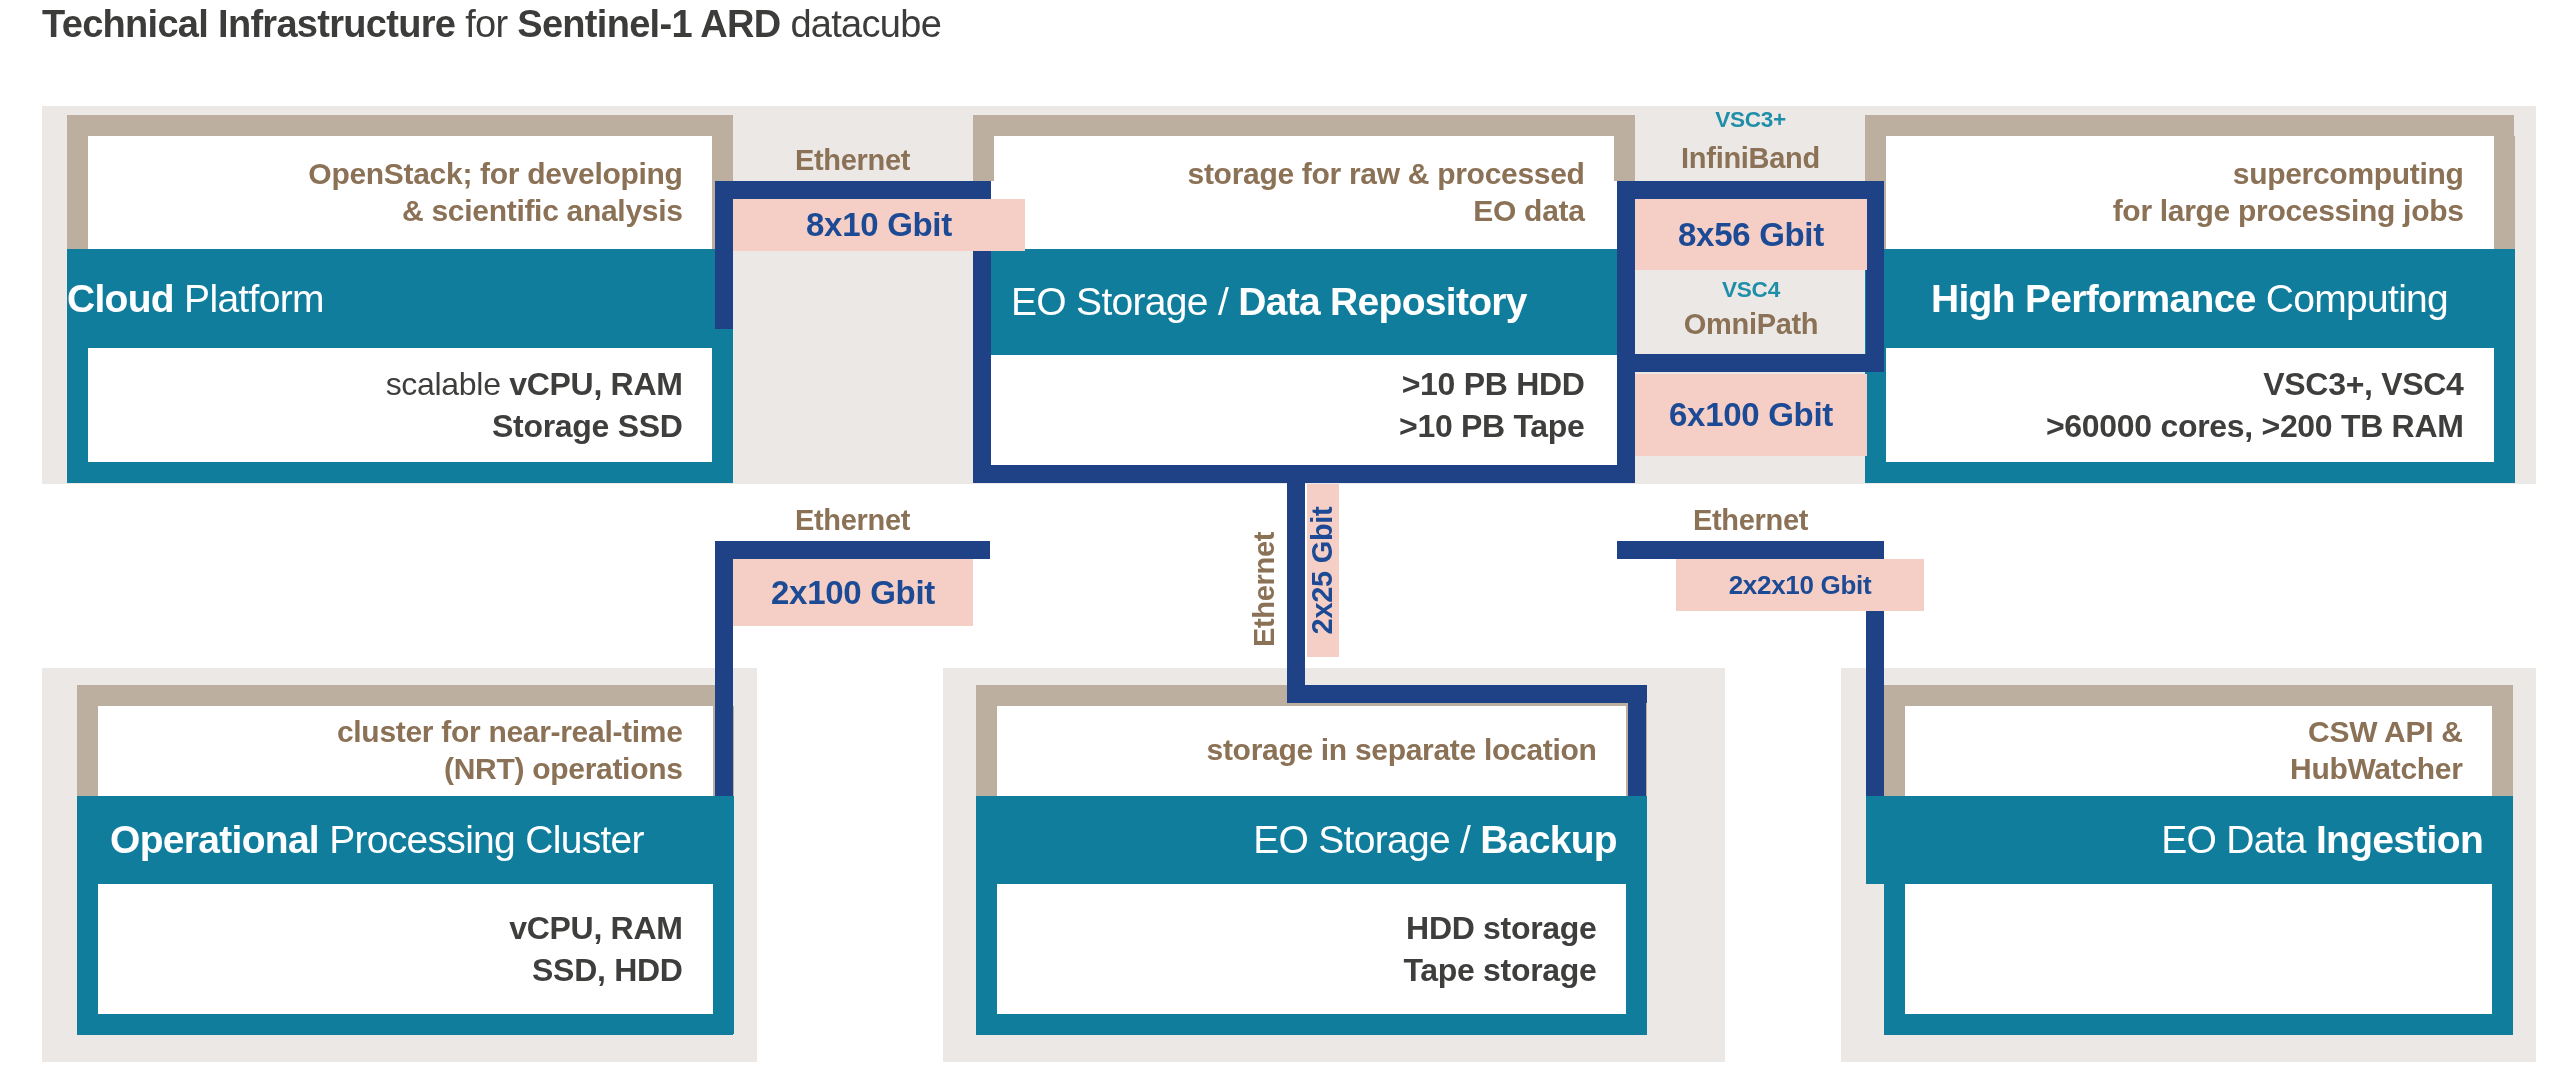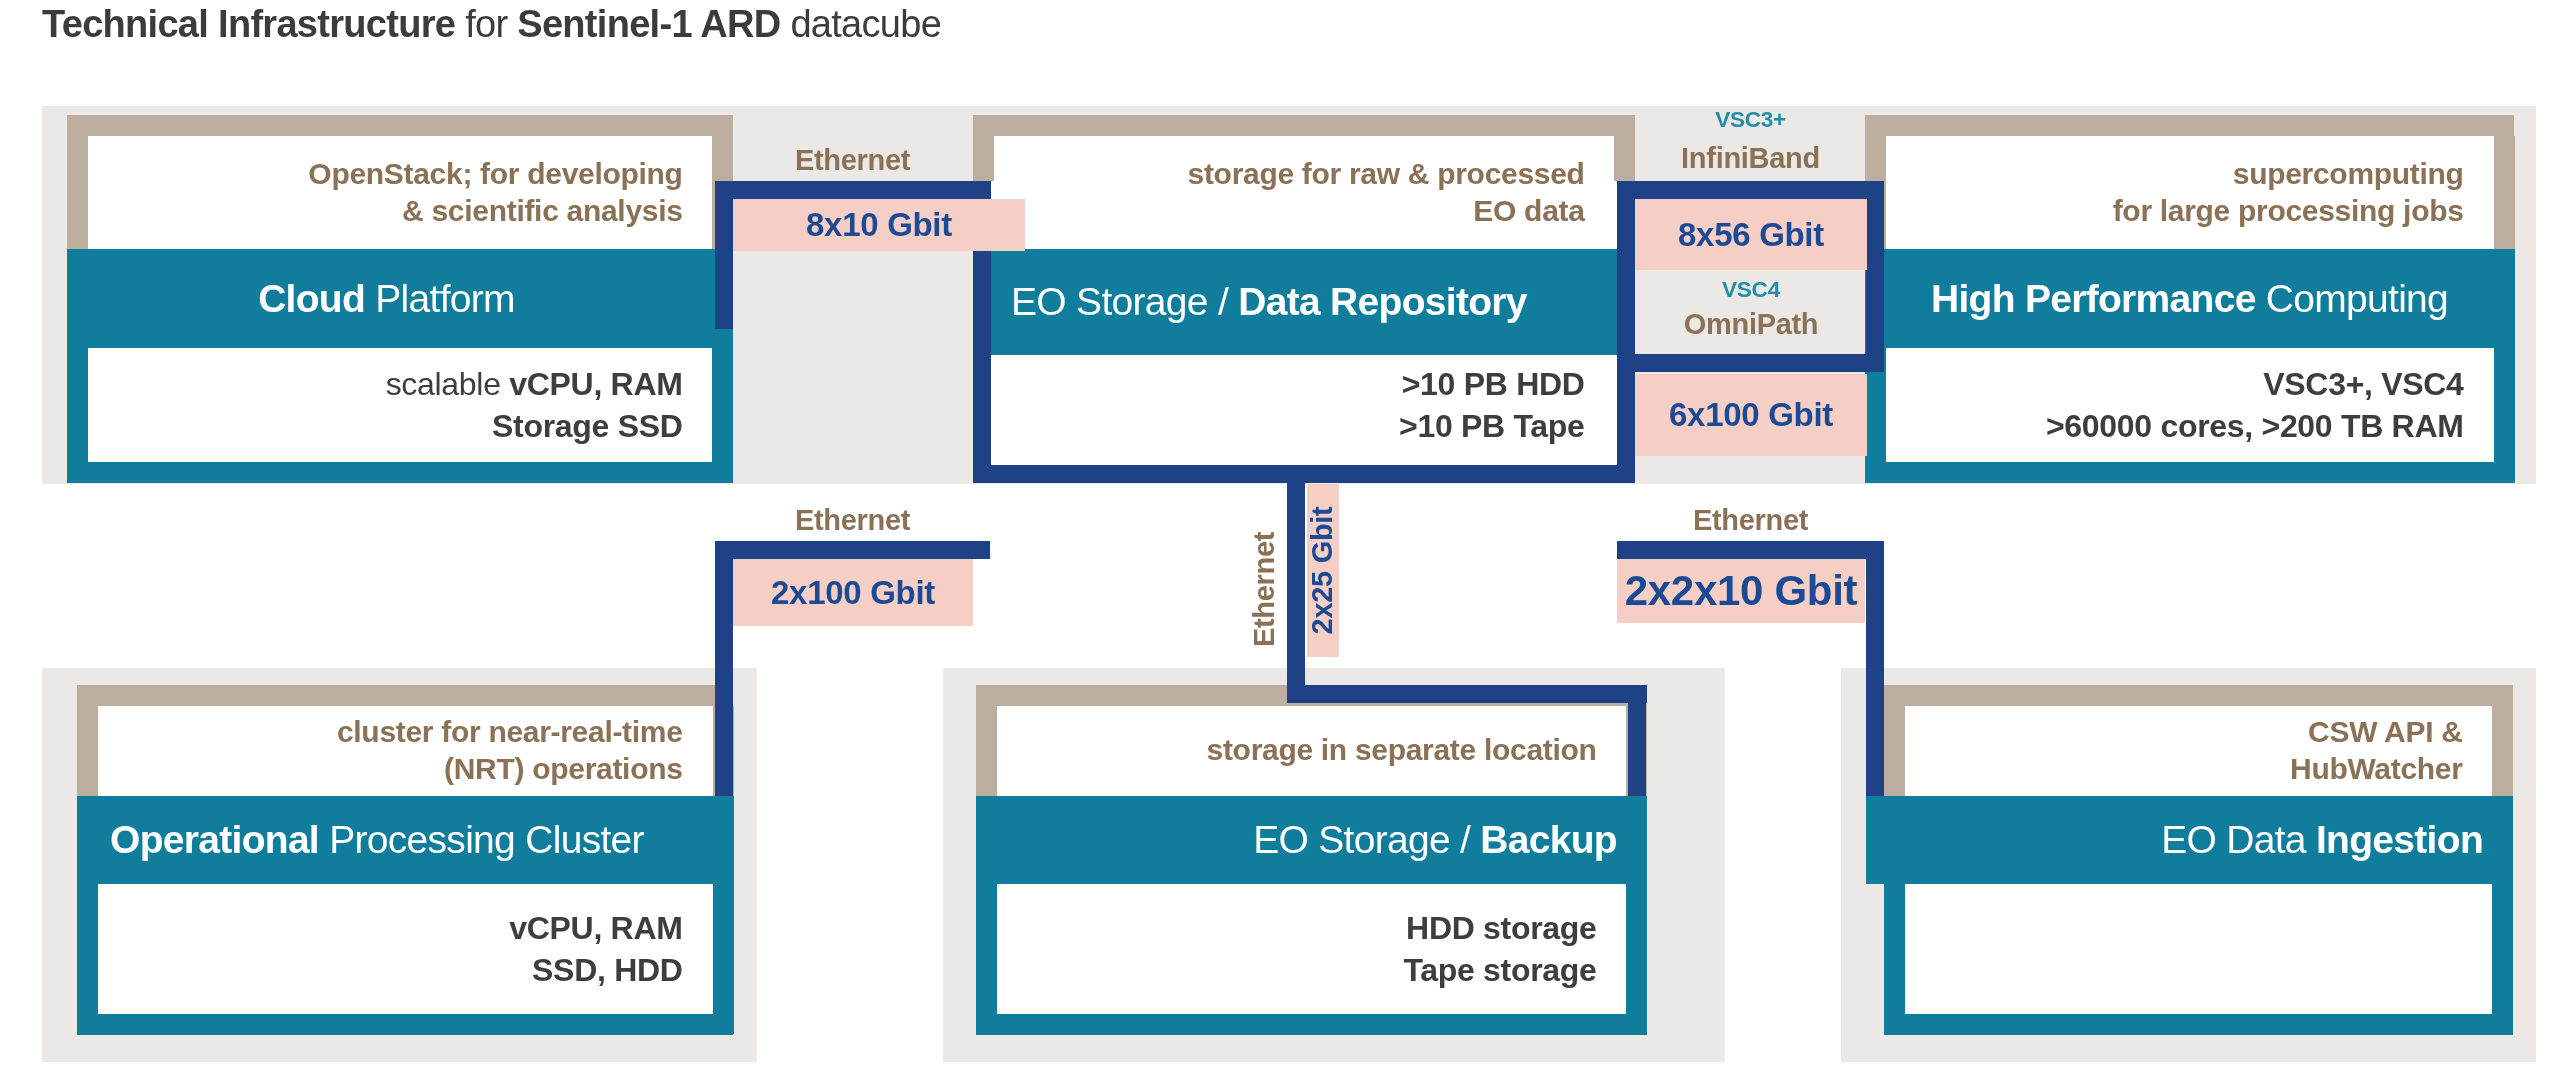--- a/index.html
+++ b/index.html
@@ -79,21 +79,21 @@
   <div class="abs tan" style="left:0;top:0;width:666px;height:20.6px;"></div>
   <div class="abs tan" style="left:0;top:20.6px;width:20.6px;height:114px;"></div>
   <div class="abs tan" style="left:645px;top:20.6px;width:20.6px;height:114px;"></div>
   <div class="abs tealbg" style="left:0;top:134px;width:20.6px;height:234px;"></div>
   <div class="abs tealbg" style="left:645px;top:134px;width:20.6px;height:234px;"></div>
   <div class="abs tealbg" style="left:0;top:347px;width:666px;height:20.6px;"></div>
   <div class="desc" style="left:20.6px;top:20.6px;width:625px;height:114px;padding-right:30px;">
     <span><span>OpenStack; for developing</span><br>
     <span>&amp; scientific analysis</span></span>
   </div>
-  <div class="band" style="top:134px;height:99px;justify-content:center;padding-right:27px;">
+  <div class="band" style="top:134px;height:99px;justify-content:flex-start;padding-right:27px;">
     <span class="bt"><span class="b700">Cloud</span><span class="b400"> Platform</span></span>
   </div>
   <div class="spec" style="left:20.6px;top:233px;width:625px;height:114px;padding-right:30px;">
     <span><span class="b400">scalable </span><span class="b700">vCPU, RAM</span><br>
     <span>Storage SSD</span></span>
   </div>
 </div>
 
 <div class="box" style="left:973px;top:115px;width:662px;height:368px;">
   <div class="abs tan" style="left:0;top:0;width:662px;height:20.6px;"></div>
@@ -242,16 +242,16 @@
 <div class="eth" style="left:1196px;top:571px;width:137px;height:36px;justify-content:center;align-items:center;">
   <span class="rotblock rot">Ethernet</span>
 </div>
 <div class="pinkbox" style="left:1307px;top:484px;width:31.5px;height:173px;font-size:29px;">
   <span class="rotblock rot">2x25 Gbit</span>
 </div>
 
 <div class="eth" style="left:1617px;top:501px;width:267px;height:36px;">
   <span>Ethernet</span>
 </div>
-<div class="pinkbox" style="left:1617px;top:559px;width:248px;height:64px;font-size:42px;">
+<div class="pinkbox" style="left:1676px;top:559px;width:248px;height:52px;font-size:26px;">
   <span>2x2x10 Gbit</span>
 </div>
 
 
 </body></html>

